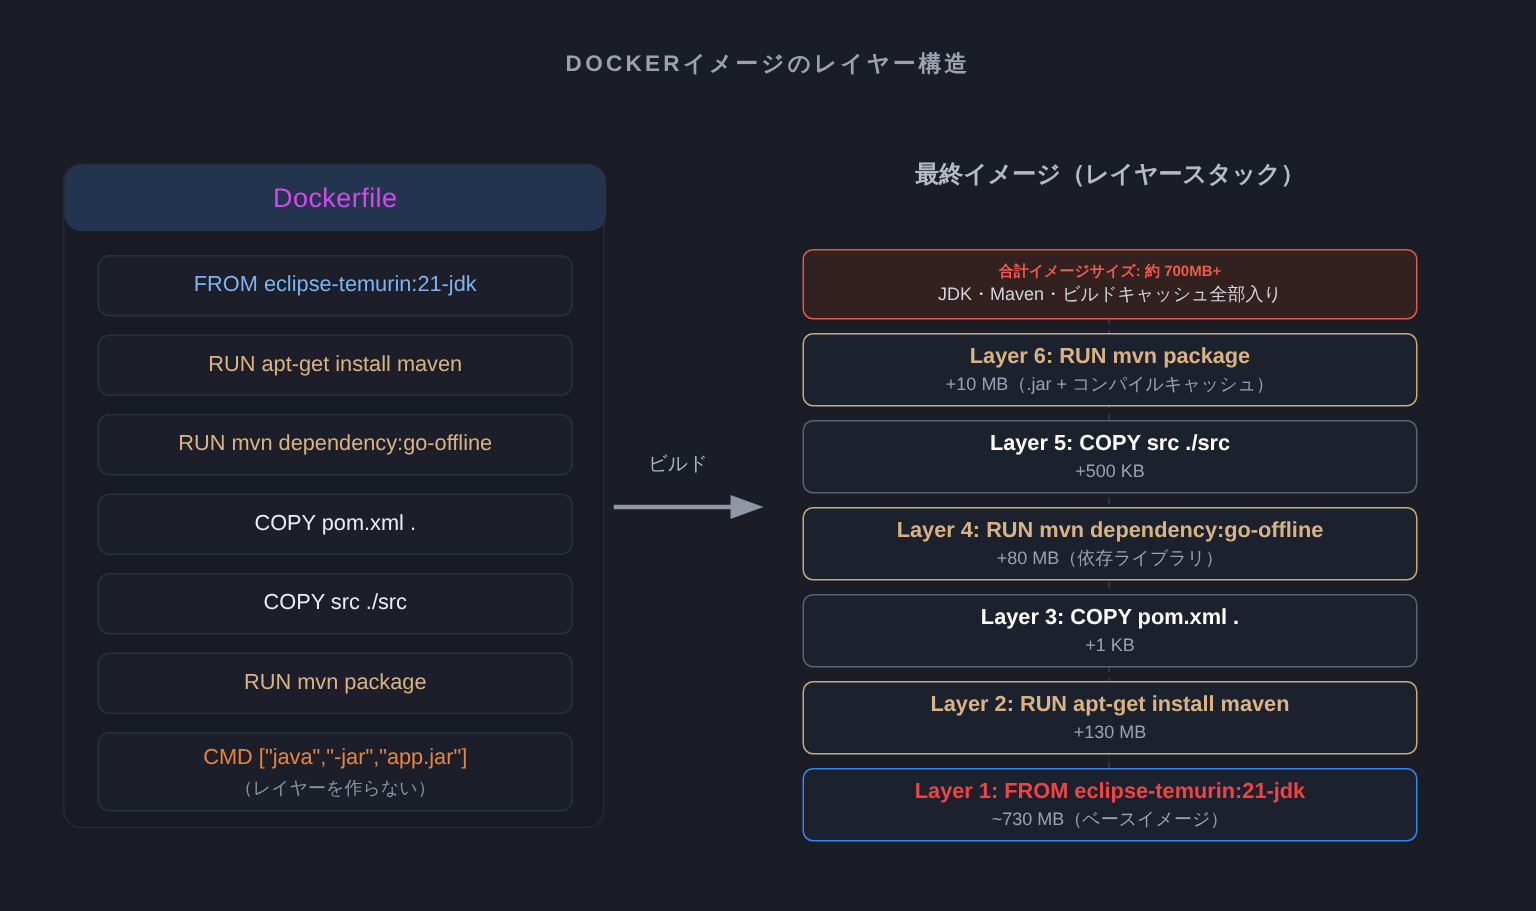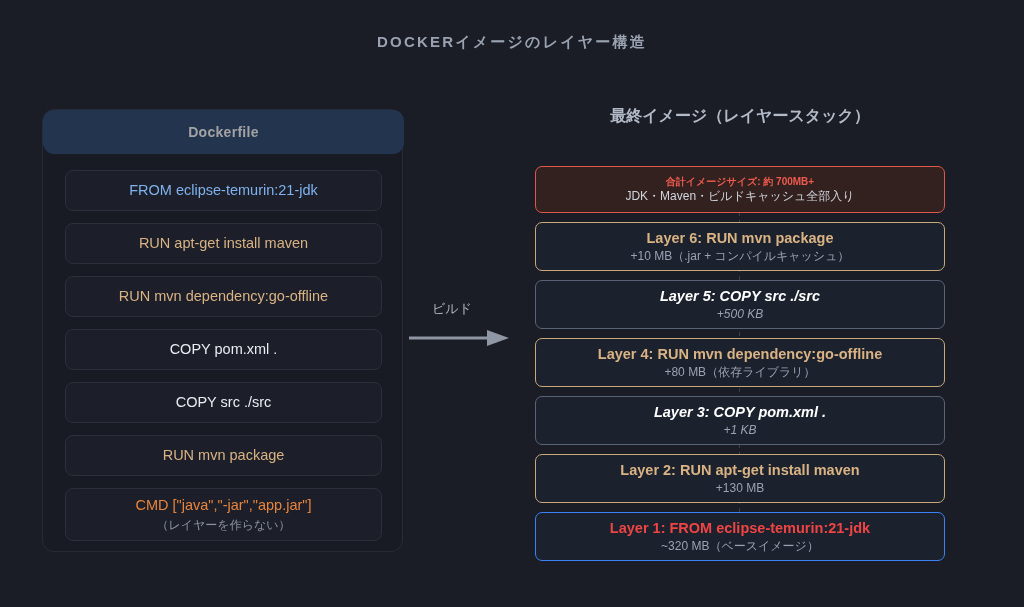--- a/index.html
+++ b/index.html
@@ -48,23 +48,23 @@
     left: 0;
     top: 0;
     width: 361px;
     height: 44px;
     box-sizing: border-box;
     background: #23344f;
     border-radius: 11px 11px 11px 11px;
     display: flex;
     align-items: center;
     justify-content: center;
-    font-size: 14px;
-    font-weight: bold;
-    color: #a3a3a3;
+    font-size: 18px;
+    font-weight: normal;
+    color: #d946ef;
     letter-spacing: .3px;
   }
   #dockerfile-items {
     position: absolute;
     left: 22px;
     top: 60px;
     width: 317px;
     display: flex;
     flex-direction: column;
     gap: 12px;
@@ -175,21 +175,21 @@
   }
   .stack-box.total .main { color: #ef5a4e; font-size: 10px; }
   .stack-box.total .sub  { color: #cfd4dd; }
   
   .stack-box.amber { border-color: #c9a978; justify-content: center; }
   .stack-box.amber .main { color: #d9b384; }
   
   .stack-box.blue { border-color: #3b82f6; }
   .stack-box.blue .main { color: #ef4444; }
   
-  .stack-box.plain { border-color: #5a6376; font-style: italic; }
+  .stack-box.plain { border-color: #5a6376; }
   .stack-box.plain .main { color: #ffffff; }
 
   #stack-connector {
     position: absolute;
     left: 739px;
     top: 212px;
     width: 1px;
     height: 318px;
     background: repeating-linear-gradient(
       to bottom,
@@ -268,15 +268,15 @@
     <div class="stack-box plain">
       <div class="main">Layer 3: COPY pom.xml .</div>
       <div class="sub">+1 KB</div>
     </div>
     <div class="stack-box amber">
       <div class="main">Layer 2: RUN apt-get install maven</div>
       <div class="sub">+130 MB</div>
     </div>
     <div class="stack-box blue">
       <div class="main">Layer 1: FROM eclipse-temurin:21-jdk</div>
-      <div class="sub">~320 MB（ベースイメージ）</div>
+      <div class="sub">~730 MB（ベースイメージ）</div>
     </div>
   </div>
 
 </body></html>

